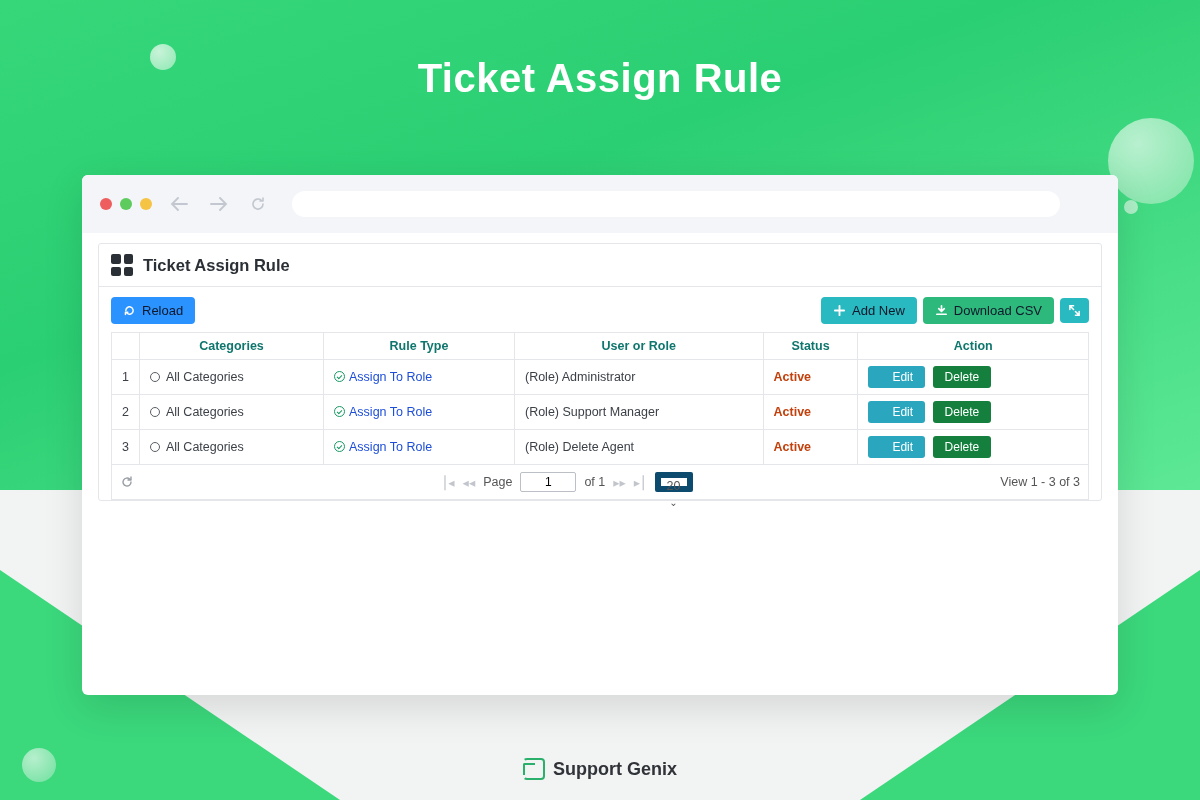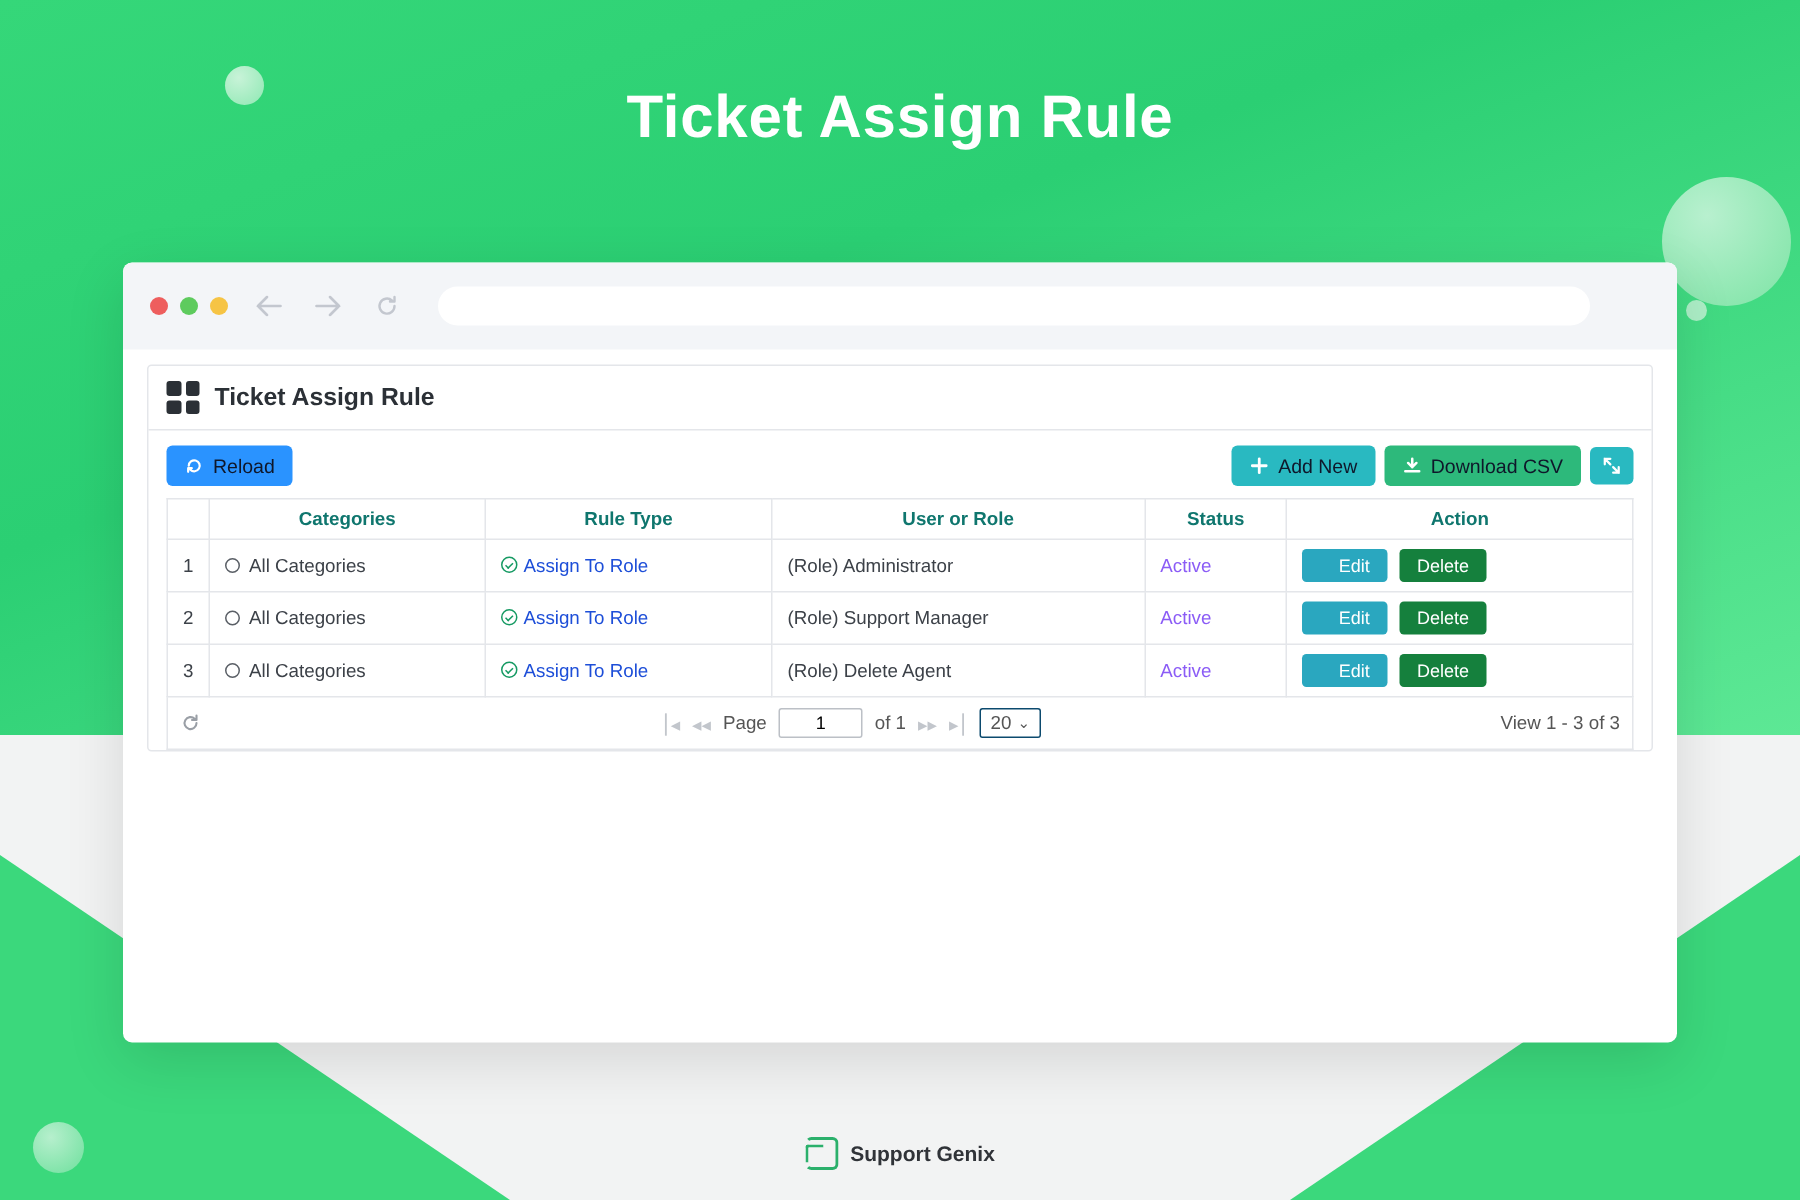--- a/index.html
+++ b/index.html
@@ -98,43 +98,43 @@
     vertical-align: middle;
   }
   table.grid th { font-weight: 700; color: #0f766e; background: #fff; text-align: center; }
   table.grid th.num { width: 28px; }
   table.grid td.num { text-align: center; width: 28px; }
   td.cat .ring { display:inline-block; width:10px; height:10px; border:1.5px solid #5a5f66; border-radius:50%; margin-right:6px; vertical-align:-1px;}
   td.rule { color: #1d4ed8; text-align:center; }
   td.rule .ok { display:inline-block; width:11px; height:11px; border:1.5px solid #169a63; border-radius:50%; position:relative; margin-right:4px; vertical-align:-1px;}
   td.rule .ok::after { content:""; position:absolute; left:2px; top:2.5px; width:4px; height:2px; border-left:1.5px solid #169a63; border-bottom:1.5px solid #169a63; transform:rotate(-45deg);}
   td.user { text-align:center; }
-  td.status { color:#8b5cf6; font-weight:400; text-align:center; }
+  td.status { color:#c2410c; font-weight:700; text-align:center; }
   td.action { text-align:center; white-space:nowrap; }
   .pill { display:inline-block; padding:4px 12px; border-radius:3px; color:#fff; font-size:12px; }
   .pill.edit { background:#2aa7bf; margin-right:4px;padding-left:24px;}
   .pill.del { background:#15803d; }
 
   .pager {
     display:flex; align-items:center; gap:8px;
     margin: 0 12px; padding: 7px 8px; border:1px solid #e4e6ea; border-top:none;
     font-size:12.5px; color:#555;
   }
   .pager .reload-small { width:14px; height:14px; color:#888;}
   .pager .center { flex:1; display:flex; justify-content:center; align-items:center; gap:8px; }
   .pager .arrows { color:#c2c6cc; display:flex; gap:6px; }
   .page-input { width:56px; height:20px; border:1px solid #bcc0c6; border-radius:2px; text-align:center; font-size:12px;}
-  .page-size { display:flex; align-items:center; gap:4px; border:1px solid #0c4a6e; border-radius:2px; padding:1px 6px; height:20px;}
+  .page-size { display:flex; align-items:center; gap:4px; border:6px solid #0c4a6e; border-radius:2px; padding:1px 6px; height:20px;flex-direction:column;}
   .page-size .chev { font-size:10px; color:#555;}
   .pager .viewtxt { white-space: nowrap; }
 
   .brand {
     position:absolute; bottom:20px; left:0; width:100%;
     display:flex; justify-content:center; align-items:center; gap:8px;
-    color:#303338; font-size:14px; font-weight:600; z-index:6;
+    color:#303338; font-size:18px; font-weight:600; z-index:6;
   }
   .brand .logo {
     width:22px; height:22px; border:2.5px solid #2bb06b; border-left-color:transparent;
     border-radius:4px; position:relative;
   }
   .brand .logo::before{
     content:""; position:absolute; left:-2px; top:3px; width:10px; height:10px;
     border-left:2.5px solid #2bb06b; border-top:2.5px solid #2bb06b; border-radius:2px 0 0 0;
   }
   .brand strong { font-weight:800; }

